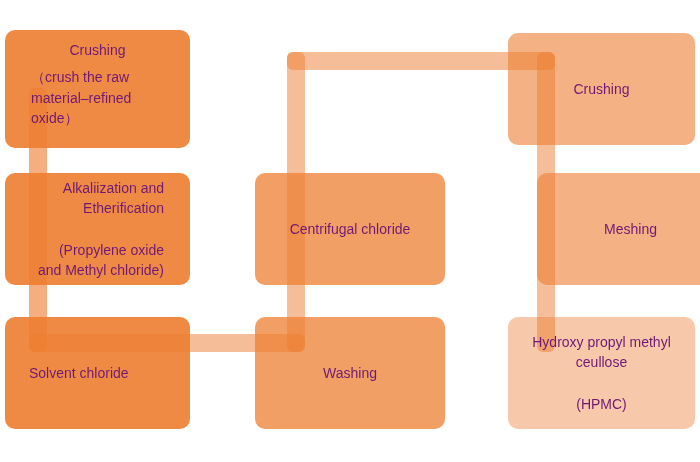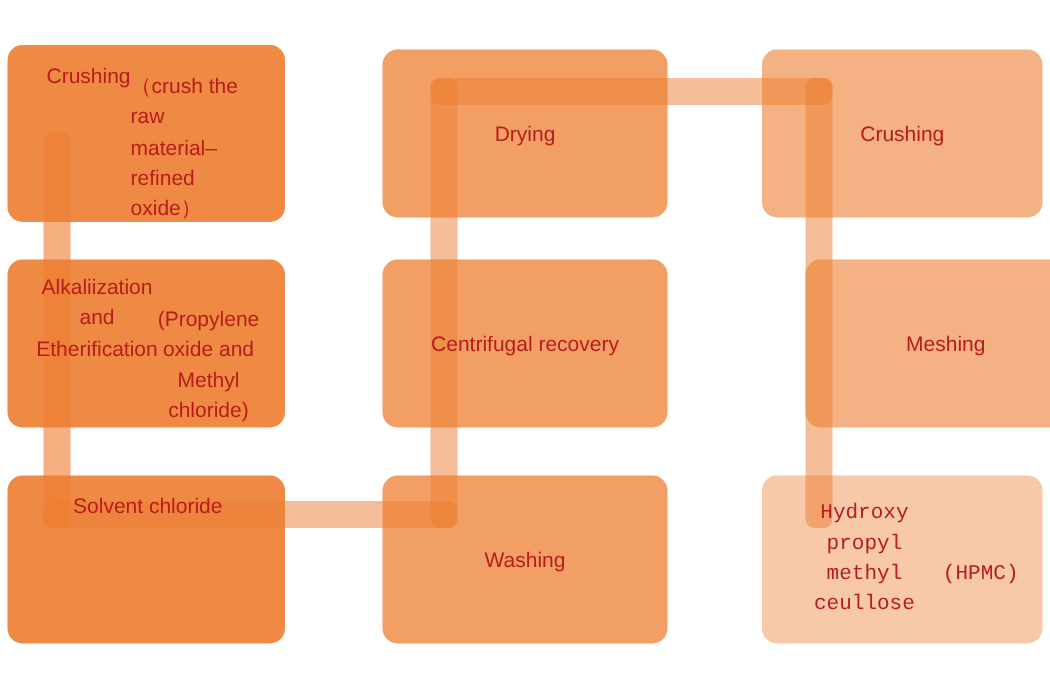--- a/index.html
+++ b/index.html
@@ -28,46 +28,46 @@
   #conn-bottom-h { left: 29px;  top: 334px; width: 276px; height: 18px;  }
   #conn-mid-v    { left: 287px; top: 52px;  width: 18px;  height: 300px; }
   #conn-top-h    { left: 287px; top: 52px;  width: 268px; height: 18px;  }
   #conn-right-v  { left: 537px; top: 52px;  width: 18px;  height: 300px; }
 
   
   .node {
     position: absolute;
     z-index: 2;
     border-radius: 10px;
-    color: #b91c1c;
+    color: #701a75;
     font-size: 14px;
     line-height: 1.45;
     display: flex;
-    flex-direction: row;
+    flex-direction: column;
     justify-content: center;
   }
   .node .detail { margin-top: 21px; }
 
   
   .stage1 { background: rgba(237,125,49,0.90); }
   .stage2 { background: rgba(237,125,49,0.74); }
   .stage3 { background: rgba(237,125,49,0.60); }
-  .stage4 { background: rgba(237,125,49,0.42); font-family: Liberation Mono, monospace; }
+  .stage4 { background: rgba(237,125,49,0.42); }
 
   
   #node-crushing-raw {
     left: 5px; top: 30px; width: 185px; height: 118px;
     padding: 10px 26px; justify-content: flex-start;
   }
   #node-crushing-raw .title { text-align: center; }
   #node-crushing-raw .detail { text-align: left; margin-top: 7px; }
 
   #node-alkalization {
     left: 5px; top: 173px; width: 185px; height: 112px;
-    padding: 8px 26px 8px 28px; text-align: center;
+    padding: 8px 26px 8px 28px; text-align: right;
   }
   #node-solvent {
     left: 5px; top: 317px; width: 185px; height: 112px;
     padding: 10px 22px 10px 24px; text-align: left;
   }
 
   
   #node-drying      { left: 255px; top: 33px;  width: 190px; height: 112px; align-items: center; text-align: center; }
   #node-centrifugal { left: 255px; top: 173px; width: 190px; height: 112px; align-items: center; text-align: center; }
   #node-washing     { left: 255px; top: 317px; width: 190px; height: 112px; align-items: center; text-align: center; }
@@ -95,26 +95,23 @@
 
   <div class="node stage1" id="node-alkalization">
     <div class="title">Alkaliization and Etherification</div>
     <div class="detail">(Propylene oxide and Methyl chloride)</div>
   </div>
 
   <div class="node stage1" id="node-solvent">
     <div class="title">Solvent chloride</div>
   </div>
 
-  <div class="node stage2" id="node-drying">
-    <div class="title">Drying</div>
-  </div>
 
   <div class="node stage2" id="node-centrifugal">
-    <div class="title">Centrifugal recovery</div>
+    <div class="title">Centrifugal chloride</div>
   </div>
 
   <div class="node stage2" id="node-washing">
     <div class="title">Washing</div>
   </div>
 
   <div class="node stage3" id="node-crushing-final">
     <div class="title">Crushing</div>
   </div>
 

